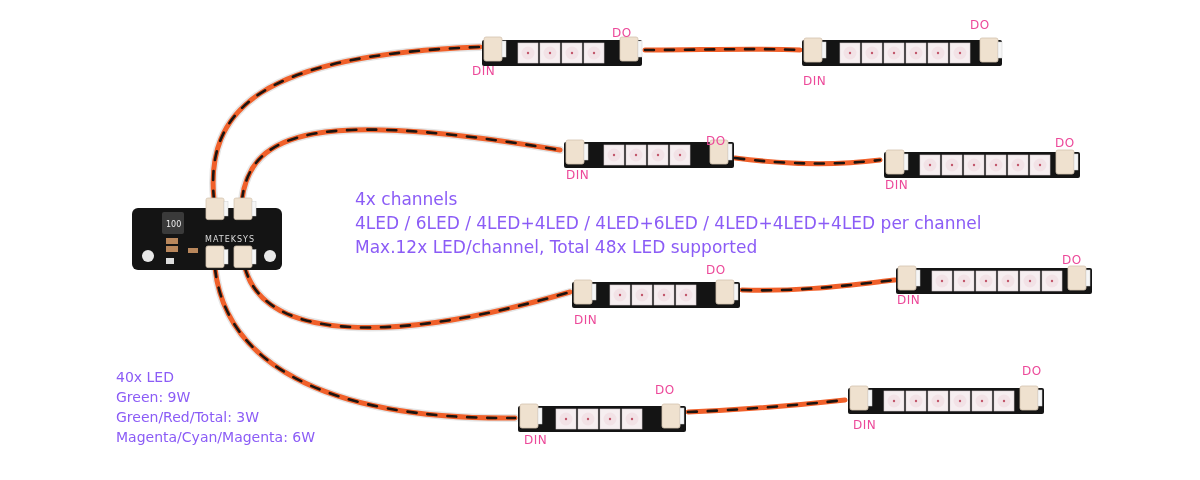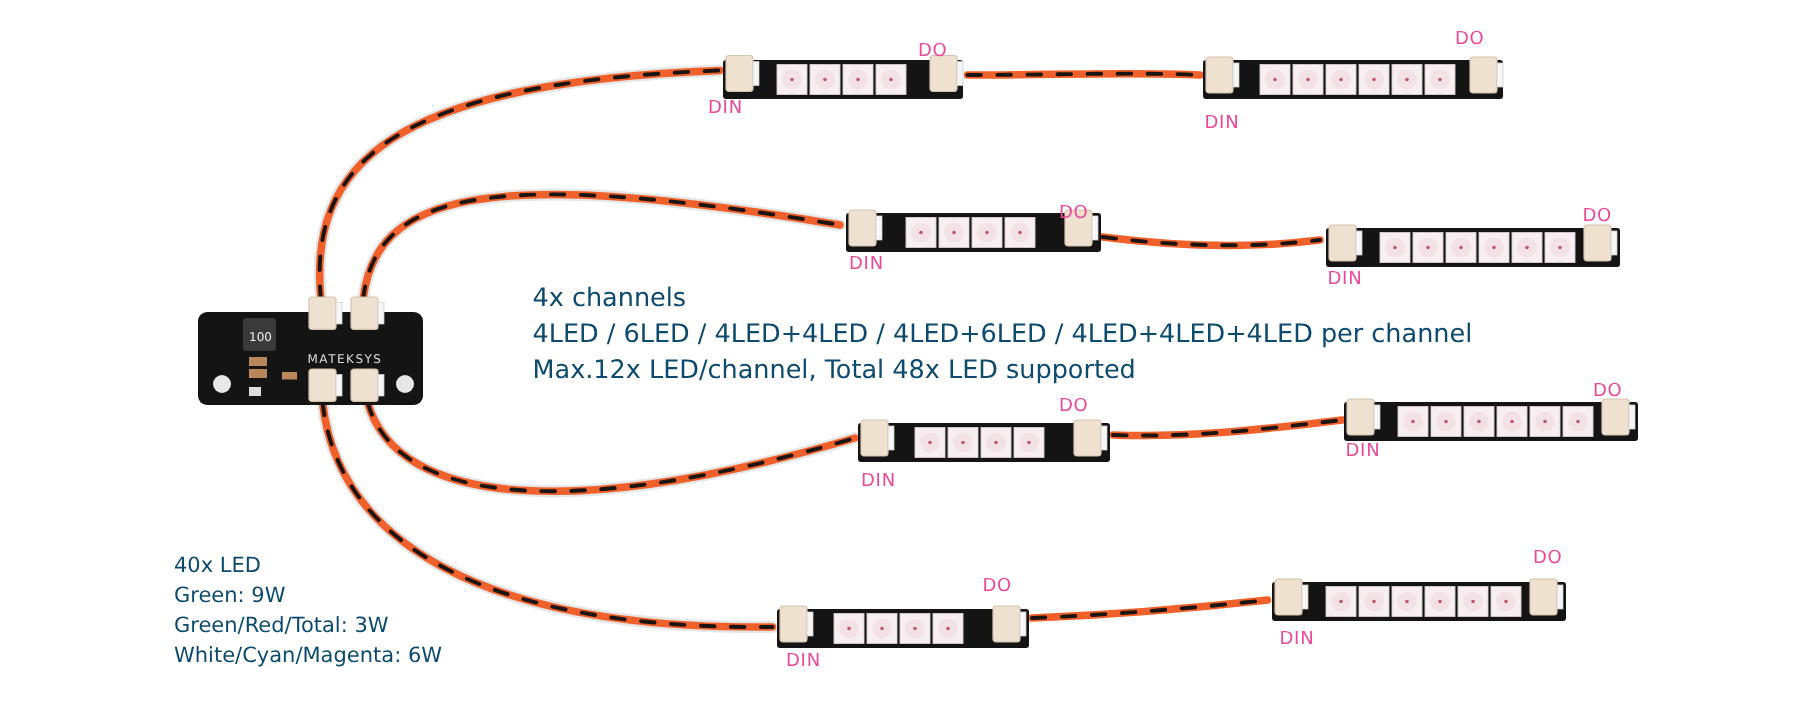--- a/index.html
+++ b/index.html
@@ -2,21 +2,21 @@
 <html><head>
 <meta charset="utf-8">
 <style>
   html, body { margin:0; padding:0; }
   body { width:1200px; height:480px; background:#ffffff; position:relative; overflow:hidden; font-family:"DejaVu Sans", sans-serif; }
   #scene { position:absolute; left:0; top:0; width:1200px; height:480px; }
   .wire-orange { fill:none; stroke:#f0602a; stroke-width:5; stroke-linecap:round; }
   .wire-black { fill:none; stroke:#1c1410; stroke-width:2.6; stroke-dasharray:9 11; stroke-linecap:round; }
   .wire-shadow { fill:none; stroke:#e6e6e6; stroke-width:8; stroke-linecap:round; }
   .label { position:absolute; font-size:12px; color:#ec4899; letter-spacing:0.5px; }
-  .text-block { position:absolute; color:#0c4a6e; }
+  .text-block { position:absolute; color:#8b5cf6; }
   .main-text { font-size:17px; line-height:24px; }
   .side-text { font-size:14px; line-height:20px; }
   .text-line { display:block; white-space:nowrap; }
 </style>
 </head>
 <body>
 
 <svg id="scene" viewBox="0 0 1200 480" xmlns="http://www.w3.org/2000/svg">
   <defs>
     <g id="led-cell">
@@ -190,14 +190,14 @@
 <div class="text-block main-text" style="left:355px;top:187px;">
   <span class="text-line">4x channels</span>
   <span class="text-line">4LED / 6LED / 4LED+4LED / 4LED+6LED / 4LED+4LED+4LED per channel</span>
   <span class="text-line">Max.12x LED/channel,  Total 48x LED supported</span>
 </div>
 
 <div class="text-block side-text" style="left:116px;top:367px;">
   <span class="text-line">40x LED</span>
   <span class="text-line">Green: 9W</span>
   <span class="text-line">Green/Red/Total: 3W</span>
-  <span class="text-line">White/Cyan/Magenta: 6W</span>
+  <span class="text-line">Magenta/Cyan/Magenta: 6W</span>
 </div>
 
 </body></html>

